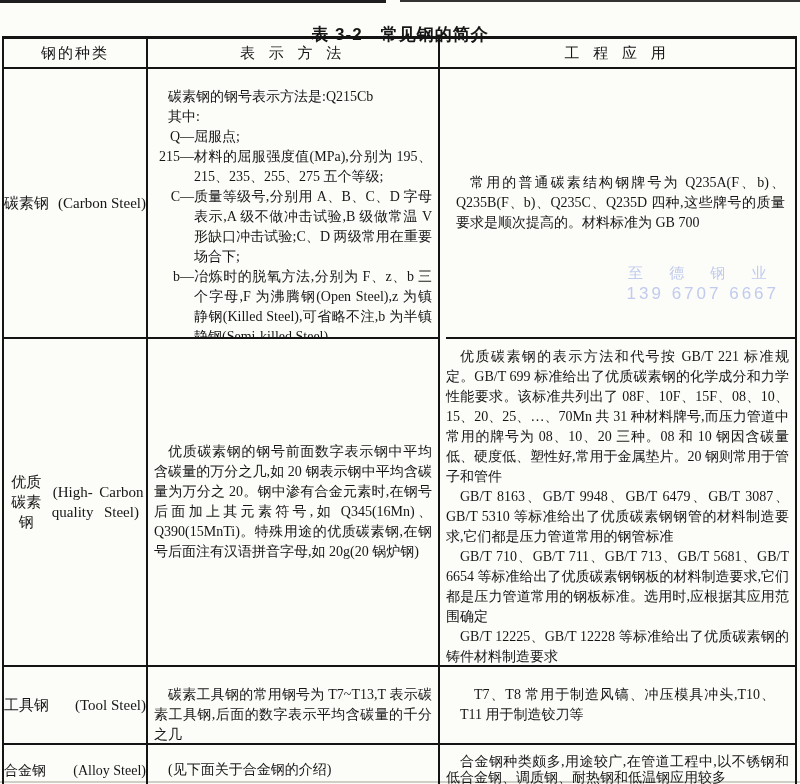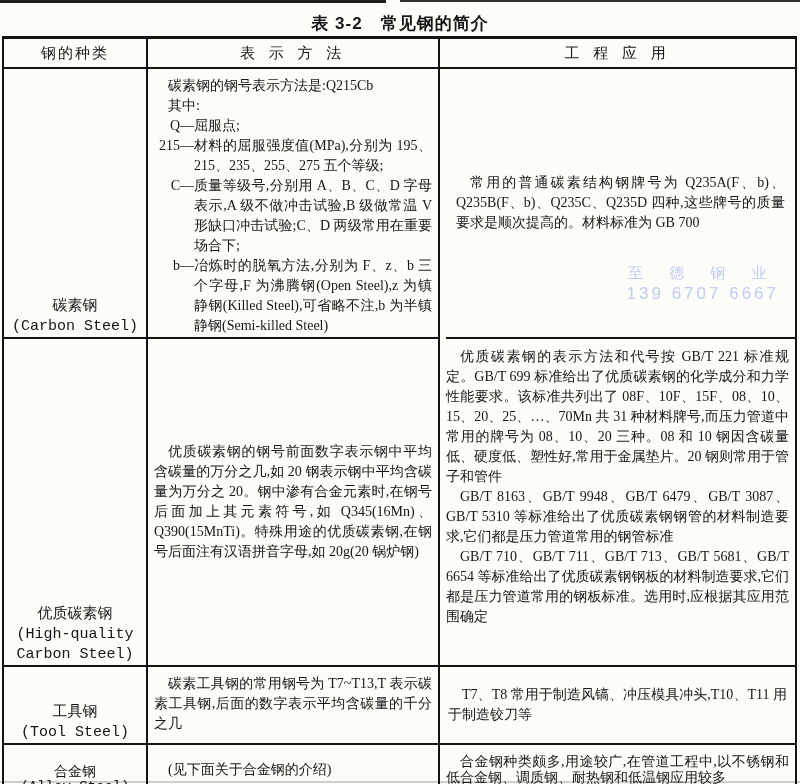--- a/index.html
+++ b/index.html
@@ -10,21 +10,21 @@
     color:#161616;
   }
   .page { position:relative; width:800px; height:784px; overflow:hidden; }
 
   
   .artifact-top-left  { position:absolute; left:0; top:0; width:386px; height:3px; background:#1e1e1e; }
   .artifact-top-right { position:absolute; left:400px; top:0; right:0; height:2px; background:#333; }
   .artifact-bottom    { position:absolute; left:0; bottom:1px; width:100%; height:2px; background:#cfcfc6; }
 
   .title {
-    position:absolute; top:12px; left:0; width:100%;
+    position:absolute; top:23px; left:0; width:100%;
     text-align:center; font-weight:bold; font-size:17px;
     font-family:"Liberation Sans","DejaVu Sans",sans-serif;
     letter-spacing:1px;
   }
 
   .steel-table {
     position:absolute; left:2px; top:36px;
     width:795px; height:762px; box-sizing:border-box;
     border-top:3px solid #141414; border-bottom:3px solid #141414;
     border-left:2px solid #141414; border-right:2px solid #141414;
@@ -33,35 +33,35 @@
     grid-template-rows:30px 270px 328px 78px 1fr;
     background:transparent;
   }
   .cell { box-sizing:border-box; border-right:2px solid #141414; border-bottom:2px solid #141414; overflow:hidden; }
   .last-col { border-right:none; }
   .last-row { border-bottom:none; }
 
   .hcell { display:flex; align-items:center; justify-content:center; font-size:15px; letter-spacing:2px; }
   .hcell.sp { letter-spacing:5px; }
 
-  .name-cell { display:flex; flex-direction:column; align-items:center; justify-content:flex-end; font-size:15px; line-height:20px; text-align:center;font-family:Liberation Mono, monospace; }
+  .name-cell { display:flex; flex-direction:row; align-items:center; justify-content:space-between; font-size:15px; line-height:20px; text-align:center; }
   .name-cell.compact { font-size:14px; line-height:15px; }
 
-  .body-cell { font-size:14px; line-height:20px; padding:7px 6px; text-align:justify; }
+  .body-cell { font-size:14px; line-height:20px; padding:18px 6px; text-align:justify; }
   .body-cell p { margin:0; text-indent:1em; text-align:justify; }
 
   .vcenter { display:flex; flex-direction:column; justify-content:center; }
 
   .def { display:flex; }
   .def-term { width:40px; text-align:right; white-space:nowrap; flex-shrink:0; }
   .def-desc { flex:1; text-align:justify; }
 
   .app-carbon { position:relative; padding:0 10px;margin-left:6px; }
   .app-hq { padding:8px 6px; }
-  .app-tool { padding:0 8px; }
+  .app-tool { padding:0 20px; }
 
   .row4-body { font-size:14px; line-height:16px; padding:0 6px; }
 
   .watermark {
     position:absolute; right:16px; top:194px;
     text-align:center; color:#c0cbee;
     font-family:"Liberation Sans","DejaVu Sans",sans-serif;
   }
   .wm-line1 { font-size:15px; letter-spacing:11px; line-height:20px; white-space:nowrap; }
   .wm-line2 { font-size:17px; letter-spacing:3px; line-height:21px; white-space:nowrap; }
@@ -120,20 +120,21 @@
       <div>(High-quality</div>
       <div>Carbon Steel)</div>
     </div>
     <div class="cell body-cell vcenter">
       <p>优质碳素钢的钢号前面数字表示钢中平均含碳量的万分之几,如 20 钢表示钢中平均含碳量为万分之 20。钢中渗有合金元素时,在钢号后面加上其元素符号,如 Q345(16Mn)、Q390(15MnTi)。特殊用途的优质碳素钢,在钢号后面注有汉语拼音字母,如 20g(20 锅炉钢)</p>
     </div>
     <div class="cell body-cell app-hq last-col">
       <p>优质碳素钢的表示方法和代号按 GB/T 221 标准规定。GB/T 699 标准给出了优质碳素钢的化学成分和力学性能要求。该标准共列出了 08F、10F、15F、08、10、15、20、25、…、70Mn 共 31 种材料牌号,而压力管道中常用的牌号为 08、10、20 三种。08 和 10 钢因含碳量低、硬度低、塑性好,常用于金属垫片。20 钢则常用于管子和管件</p>
       <p>GB/T 8163、GB/T 9948、GB/T 6479、GB/T 3087、GB/T 5310 等标准给出了优质碳素钢钢管的材料制造要求,它们都是压力管道常用的钢管标准</p>
       <p>GB/T 710、GB/T 711、GB/T 713、GB/T 5681、GB/T 6654 等标准给出了优质碳素钢钢板的材料制造要求,它们都是压力管道常用的钢板标准。选用时,应根据其应用范围确定</p>
+      <p>GB/T 12225、GB/T 12228 等标准给出了优质碳素钢的铸件材料制造要求</p>
     </div>
 
     <div class="cell name-cell">
       <div>工具钢</div>
       <div>(Tool Steel)</div>
     </div>
     <div class="cell body-cell">
       <p>碳素工具钢的常用钢号为 T7~T13,T 表示碳素工具钢,后面的数字表示平均含碳量的千分之几</p>
     </div>
     <div class="cell body-cell vcenter app-tool last-col">

